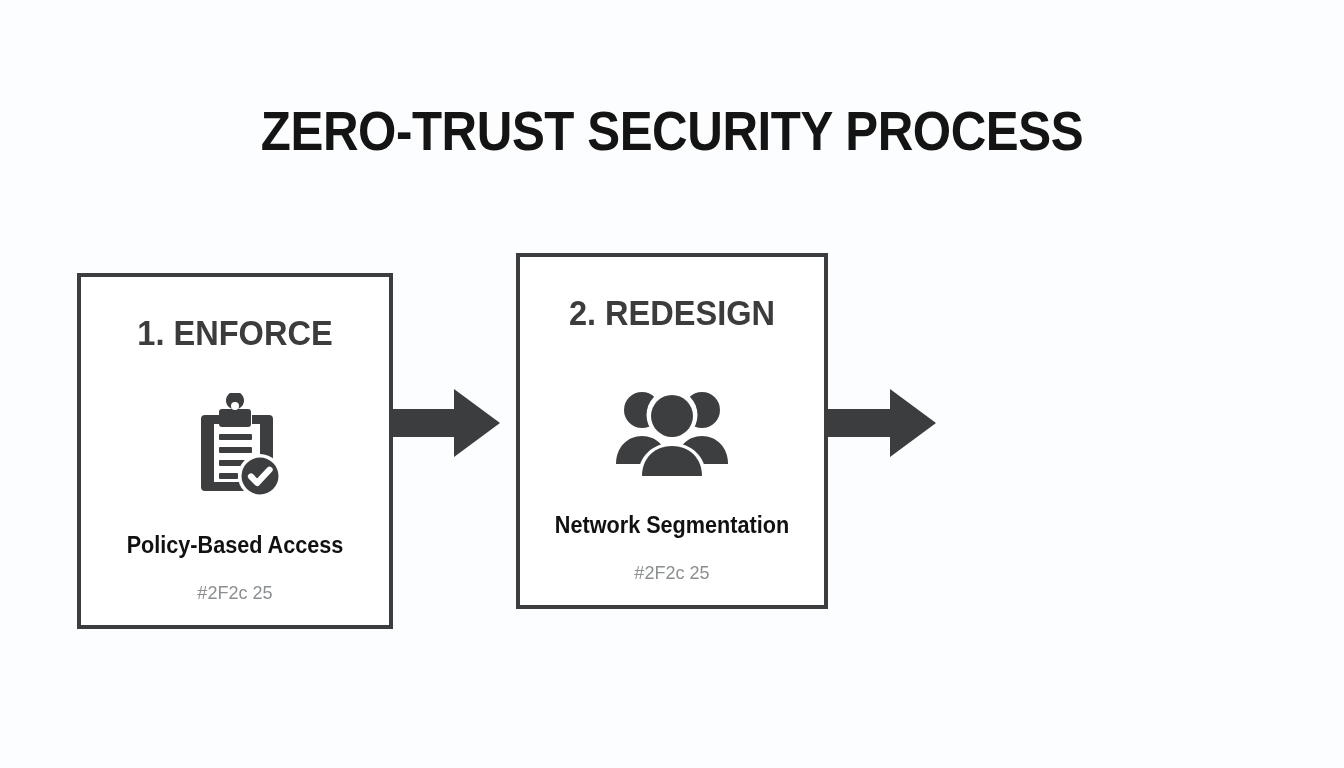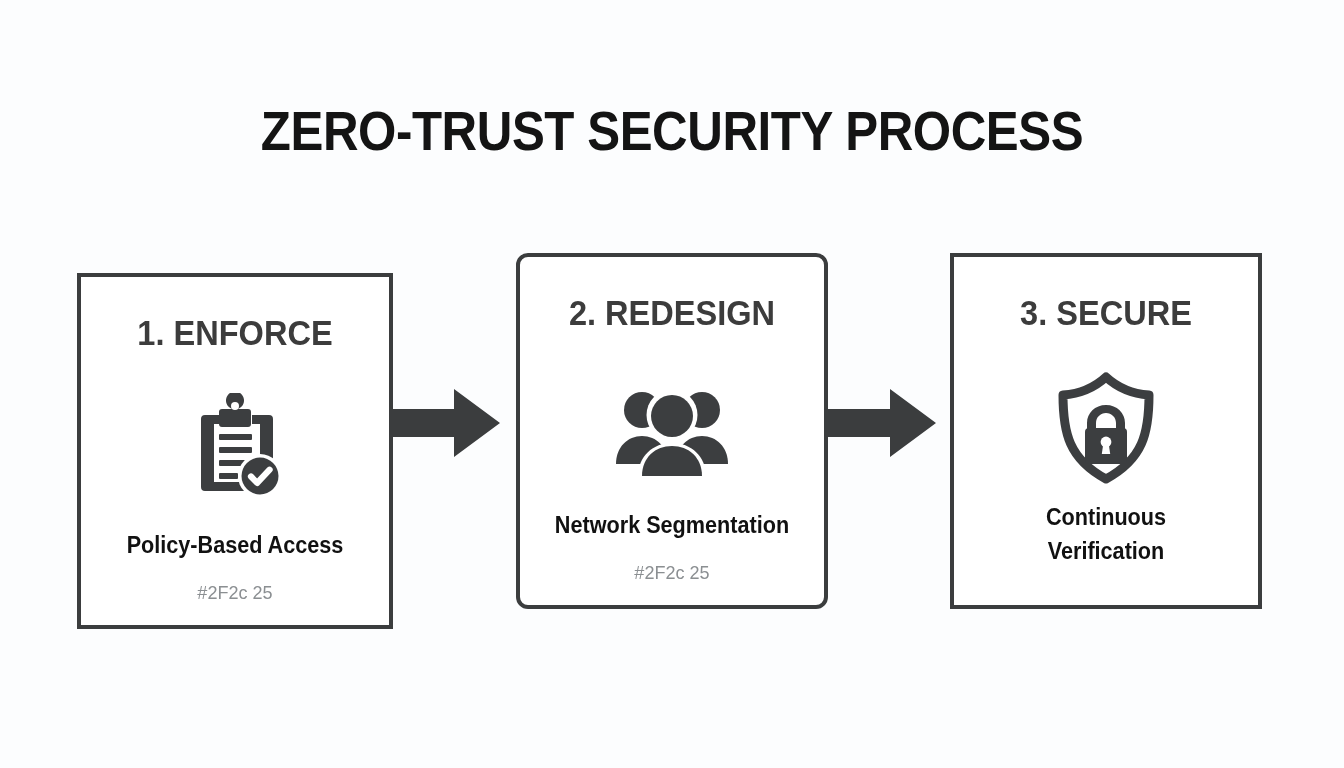--- a/index.html
+++ b/index.html
@@ -42,21 +42,21 @@
   .card {
     position: absolute;
     top: 253px;
     width: 316px;
     height: 356px;
     box-sizing: border-box;
     border: 4px solid #3b3d3e;
     background: #ffffff;
   }
   .card.c1 { left: 77px; margin-top: 20px; }
-  .card.c2 { left: 516px; width: 312px; border-radius: 12px; }
+  .card.c2 { left: 516px; width: 312px; }
   .card.c3 { left: 950px; width: 312px; }
 
   .card-head {
     position: absolute;
     top: 36px;
     left: 0;
     width: 100%;
     text-align: center;
     font-family: "Liberation Sans Narrow", "Liberation Sans", sans-serif;
     font-weight: bold;
@@ -180,34 +180,14 @@
     <div class="card-label">Network Segmentation</div>
     <div class="card-code">#2F2c 25</div>
   </div>
 
   <div class="arrow a2">
     <svg width="110" height="80" viewBox="0 0 110 80" aria-hidden="true">
       <polygon points="0,26 62,26 62,6 108,40 62,74 62,54 0,54" fill="#3b3d3e"></polygon>
     </svg>
   </div>
 
-  <div class="card c3">
-    <div class="card-head">3. SECURE</div>
-
-    <div class="card-icon">
-      <svg width="110" height="118" viewBox="0 0 110 118" aria-hidden="true">
-        <path d="M55 7 C42 19 26 24 12 25 c0 38 6 64 43 84 c37 -20 43 -46 43 -84 c-14 -1 -30 -6 -43 -18 z" fill="none" stroke="#3c3e40" stroke-width="9" stroke-linejoin="round"></path>
-        <g fill="#3c3e40">
-          <path d="M55 35 c-11 0 -19 8 -19 18 v8 h9 v-8 c0 -5.6 4.4 -10 10 -10 c5.6 0 10 4.4 10 10 v8 h9 v-8 c0 -10 -8 -18 -19 -18 z"></path>
-          <rect x="34" y="58" width="42" height="36" rx="4"></rect>
-          <circle cx="55" cy="72" r="5.4" fill="#ffffff"></circle>
-          <path d="M52.4 73 h5.2 l1.6 11 h-8.4 z" fill="#ffffff"></path>
-        </g>
-      </svg>
-    </div>
-
-    <div class="card-label two-line">
-      <div>Continuous</div>
-      <div>Verification</div>
-    </div>
-  </div>
 
 </div>
 
 </body></html>

